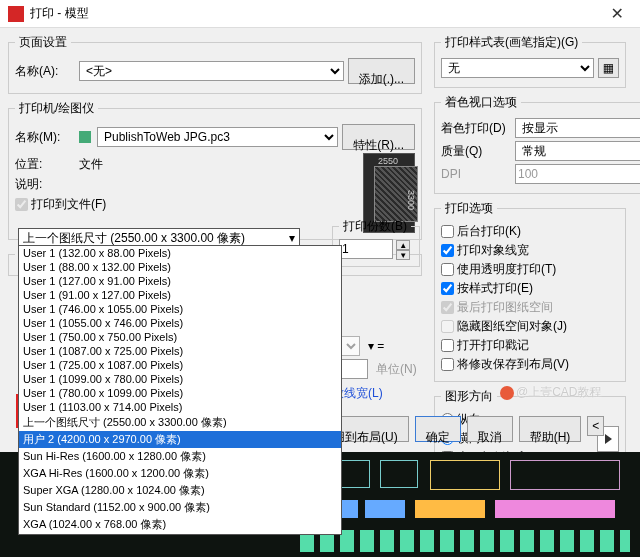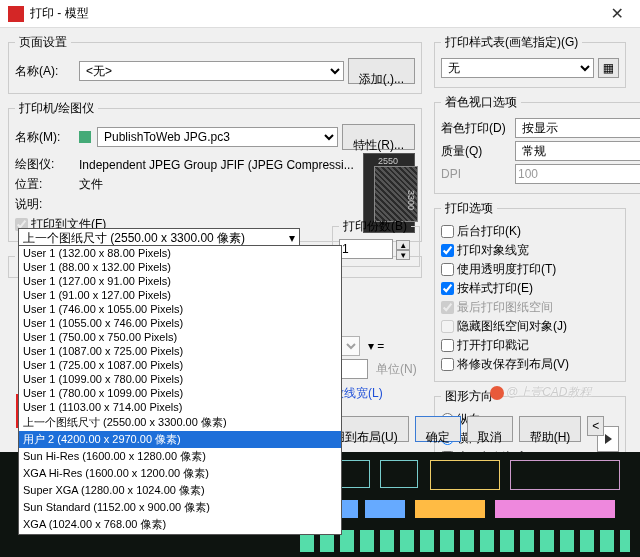--- a/index.html
+++ b/index.html
@@ -30,21 +30,21 @@
 .dd-item { padding: 1px 4px; white-space: nowrap; font-size: 11px; cursor: pointer; }
 .dd-item.sel { background: #1e6fd9; color: #fff; }
 .red-box { position: absolute; border: 2px solid #e02020; pointer-events: none; }
 .bottom-cad { position: absolute; bottom: 0; left: 0; right: 0; height: 105px; background: linear-gradient(90deg,#0e1410,#0e1410); overflow: hidden; }
 .cad-shape { position: absolute; border: 1px solid; }
 .bottom-btns { position: absolute; top: 416px; left: 310px; display: flex; gap: 6px; }
 .select-top { position: absolute; top: 228px; left: 18px; width: 282px; height: 20px; border: 1px solid #555; background: #fff; display: flex; align-items: center; padding: 0 4px; z-index: 49; }
 .select-top .arrow { margin-left: auto; }
 .copies-area { position: absolute; top: 218px; left: 332px; }
 .mid-partial { position: absolute; top: 300px; left: 304px; width: 122px; }
-.watermark { position: absolute; top: 384px; left: 490px; color: #ccc; font-size: 13px; z-index: 5; text-shadow: 0 0 2px #fff; font-style: italic; }
+.watermark { position: absolute; top: 384px; left: 500px; color: #ccc; font-size: 13px; z-index: 5; text-shadow: 0 0 2px #fff; }
 .logo-circle { display: inline-block; width: 14px; height: 14px; background: #e85a3a; border-radius: 50%; vertical-align: middle; margin-right: 2px; }
 .arrow-r { display:inline-block; width:0; height:0; border-top:5px solid transparent; border-bottom:5px solid transparent; border-left:7px solid #333; }
 </style>
 </head>
 <body>
 
 <div class="titlebar">
   <div class="app-icon"></div>
   <span>打印 - 模型</span>
   <span class="close-btn">✕</span>
@@ -64,24 +64,20 @@
     <fieldset>
       <legend>打印机/绘图仪</legend>
       <div class="row">
         <span class="lbl">名称(M):</span>
         <span style="width:12px;height:12px;background:#4a7;display:inline-block;margin-right:2px"></span>
         <select style="flex:1"><option>PublishToWeb JPG.pc3</option></select>
         <button class="btn">特性(R)...</button>
       </div>
       <div style="display:flex">
         <div style="flex:1">
-          <div class="row">
-              <span class="lbl">绘图仪:</span>
-              <span>Independent JPEG Group JFIF (JPEG Compressi...</span>
-            </div>
           <div class="row">
               <span class="lbl">位置:</span>
               <span>文件</span>
             </div>
           <div class="row">
               <span class="lbl">说明:</span>
             </div>
           <div class="chk">
               <input type="checkbox" checked="" disabled="" style="">
               <span>打印到文件(F)</span>

